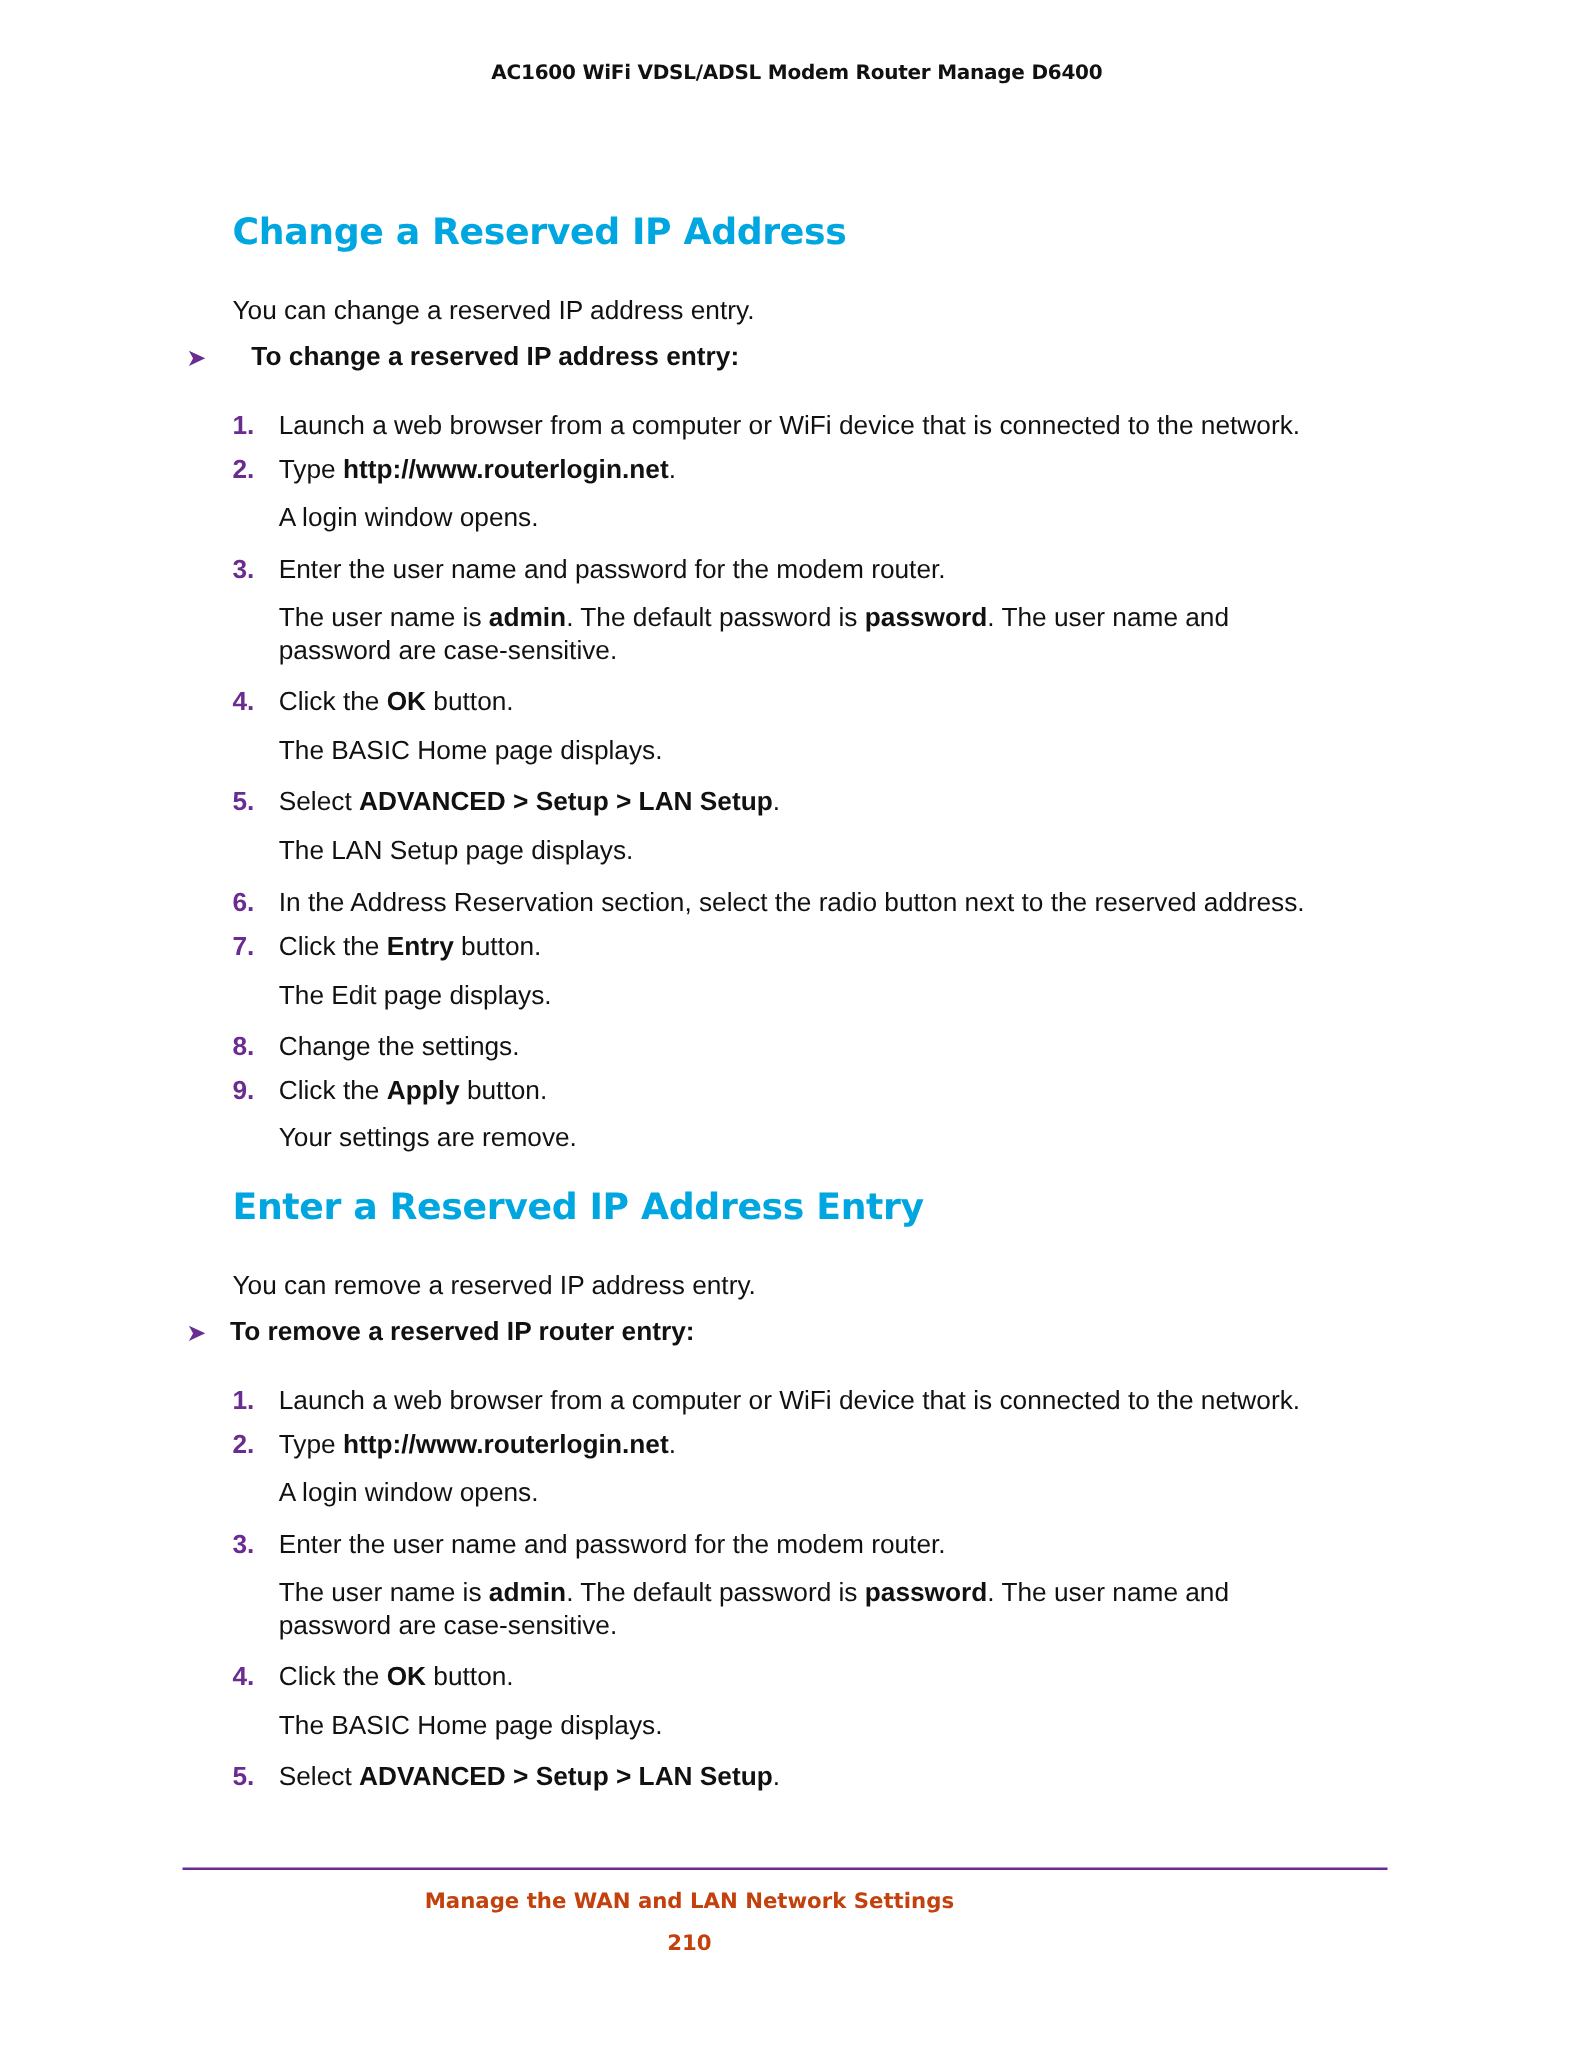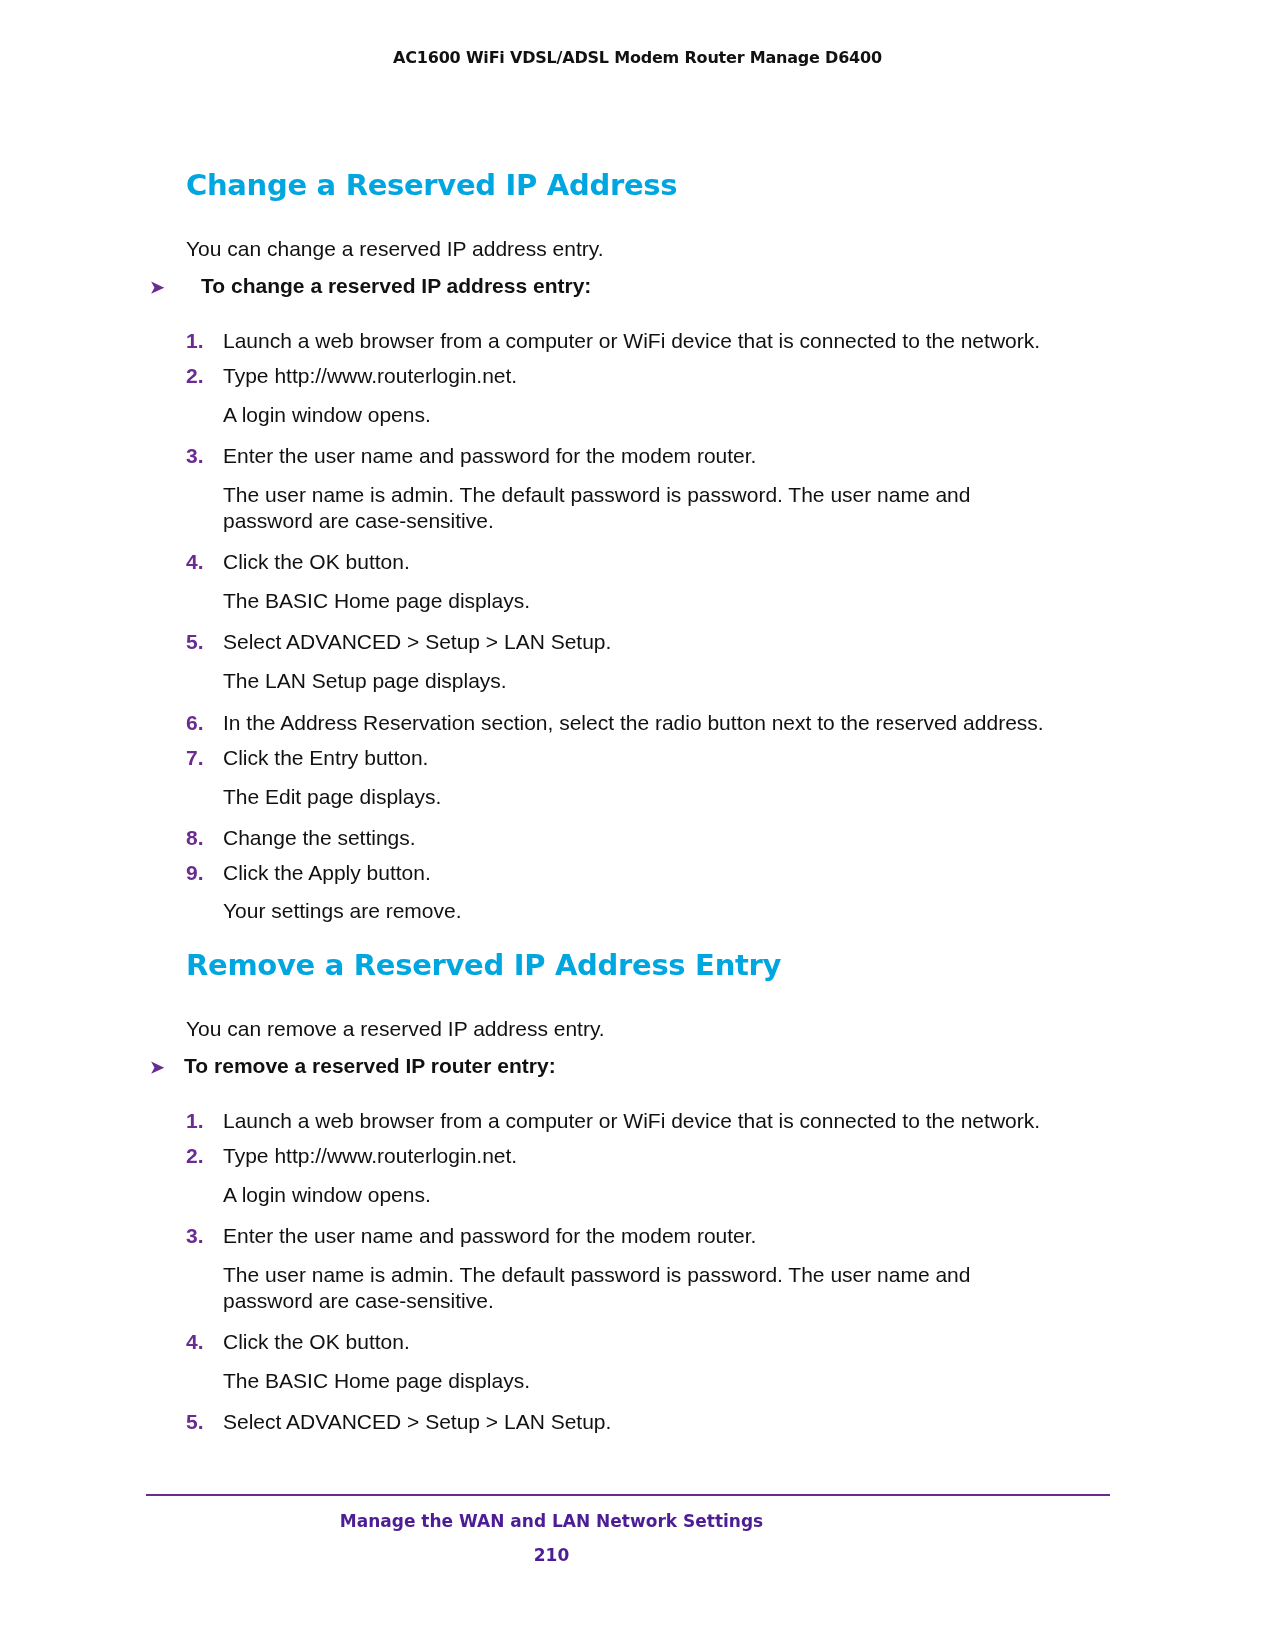--- a/index.html
+++ b/index.html
@@ -7,24 +7,24 @@
          font-family: "Liberation Sans", sans-serif; color: #000; }
   .abs { position: absolute; }
   .running-header { top: 48px; left: 0; width: 1275px; text-align: center;
     font-family: "DejaVu Sans", sans-serif; font-weight: bold; font-size: 16px; color: #111; letter-spacing: -0.2px; }
   .h1 { left: 186px; font-family: "DejaVu Sans", sans-serif; font-weight: bold; font-size: 29px;
     color: #00a6e0; letter-spacing: -0.3px; text-align: right; }
   .p { font-size: 21px; line-height: 26px; color: #111; margin-top: 12px; }
   .proc { font-size: 21px; font-weight: bold; color: #111; }
   .arrow { color: #6b2c91; font-size: 17px; }
   .num { color: #6b2c91; font-weight: bold; font-size: 21px; }
-  b { font-weight: normal; }
+  b { font-weight: bold; }
   .divider { left: 146px; width: 964px; height: 0; border-top: 2px solid #6b2c91; }
   .footer { left: 0; width: 1103px; text-align: center; font-family: "DejaVu Sans", sans-serif;
-    font-weight: bold; font-size: 17px; color: #4c1d95; }
+    font-weight: bold; font-size: 17px; color: #c2410c; }
 </style>
 </head>
 <body>
 
 <div class="abs running-header">AC1600 WiFi VDSL/ADSL Modem Router Manage D6400</div>
 
 <div class="abs h1" style="top:168px">Change a Reserved IP Address</div>
 <div class="abs p" style="top:224px;left:186px">You can change a reserved IP address entry.</div>
 <div class="abs proc" style="top:274px;left:150px">
   <span class="arrow">➤</span>
@@ -40,21 +40,21 @@
 <div class="abs p" style="top:576px;left:223px">The BASIC Home page displays.</div>
 <div class="abs p" style="top:617px;left:186px"><span class="num">5.</span><span style="position:absolute;left:37px;white-space:nowrap"><span>Select </span><b>ADVANCED</b><b> &gt; </b><b>Setup</b><b> &gt; </b><b>LAN Setup</b><span>.</span></span></div>
 <div class="abs p" style="top:656px;left:223px">The LAN Setup page displays.</div>
 <div class="abs p" style="top:698px;left:186px"><span class="num">6.</span><span style="position:absolute;left:37px;white-space:nowrap">In the Address Reservation section, select the radio button next to the reserved address.</span></div>
 <div class="abs p" style="top:733px;left:186px"><span class="num">7.</span><span style="position:absolute;left:37px;white-space:nowrap"><span>Click the </span><b>Entry</b><span> button.</span></span></div>
 <div class="abs p" style="top:772px;left:223px">The Edit page displays.</div>
 <div class="abs p" style="top:813px;left:186px"><span class="num">8.</span><span style="position:absolute;left:37px;white-space:nowrap">Change the settings.</span></div>
 <div class="abs p" style="top:848px;left:186px"><span class="num">9.</span><span style="position:absolute;left:37px;white-space:nowrap"><span>Click the </span><b>Apply</b><span> button.</span></span></div>
 <div class="abs p" style="top:886px;left:223px">Your settings are remove.</div>
 
-<div class="abs h1" style="top:948px">Remove a Reserved IP Address Entry</div>
+<div class="abs h1" style="top:948px">Enter a Reserved IP Address Entry</div>
 <div class="abs p" style="top:1004px;left:186px">You can remove a reserved IP address entry.</div>
 <div class="abs proc" style="top:1054px;left:150px">
   <span class="arrow">➤</span>
   <span style="margin-left:14px">To remove a reserved IP router entry:</span>
 </div>
 
 <div class="abs p" style="top:1096px;left:186px"><span class="num">1.</span><span style="position:absolute;left:37px;white-space:nowrap">Launch a web browser from a computer or WiFi device that is connected to the network.</span></div>
 <div class="abs p" style="top:1131px;left:186px"><span class="num">2.</span><span style="position:absolute;left:37px;white-space:nowrap"><span>Type </span><b>http://www.routerlogin.net</b><span>.</span></span></div>
 <div class="abs p" style="top:1170px;left:223px">A login window opens.</div>
 <div class="abs p" style="top:1211px;left:186px"><span class="num">3.</span><span style="position:absolute;left:37px;white-space:nowrap">Enter the user name and password for the modem router.</span></div>

